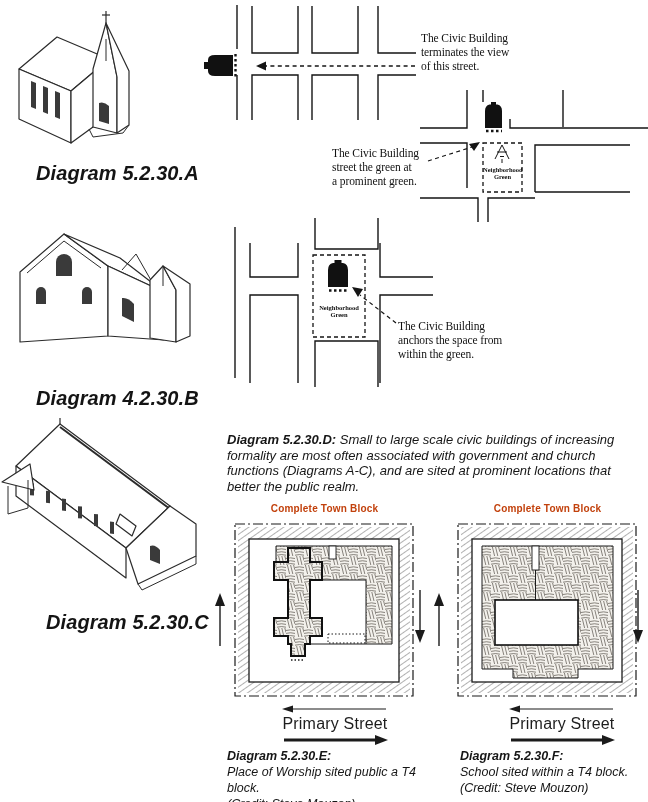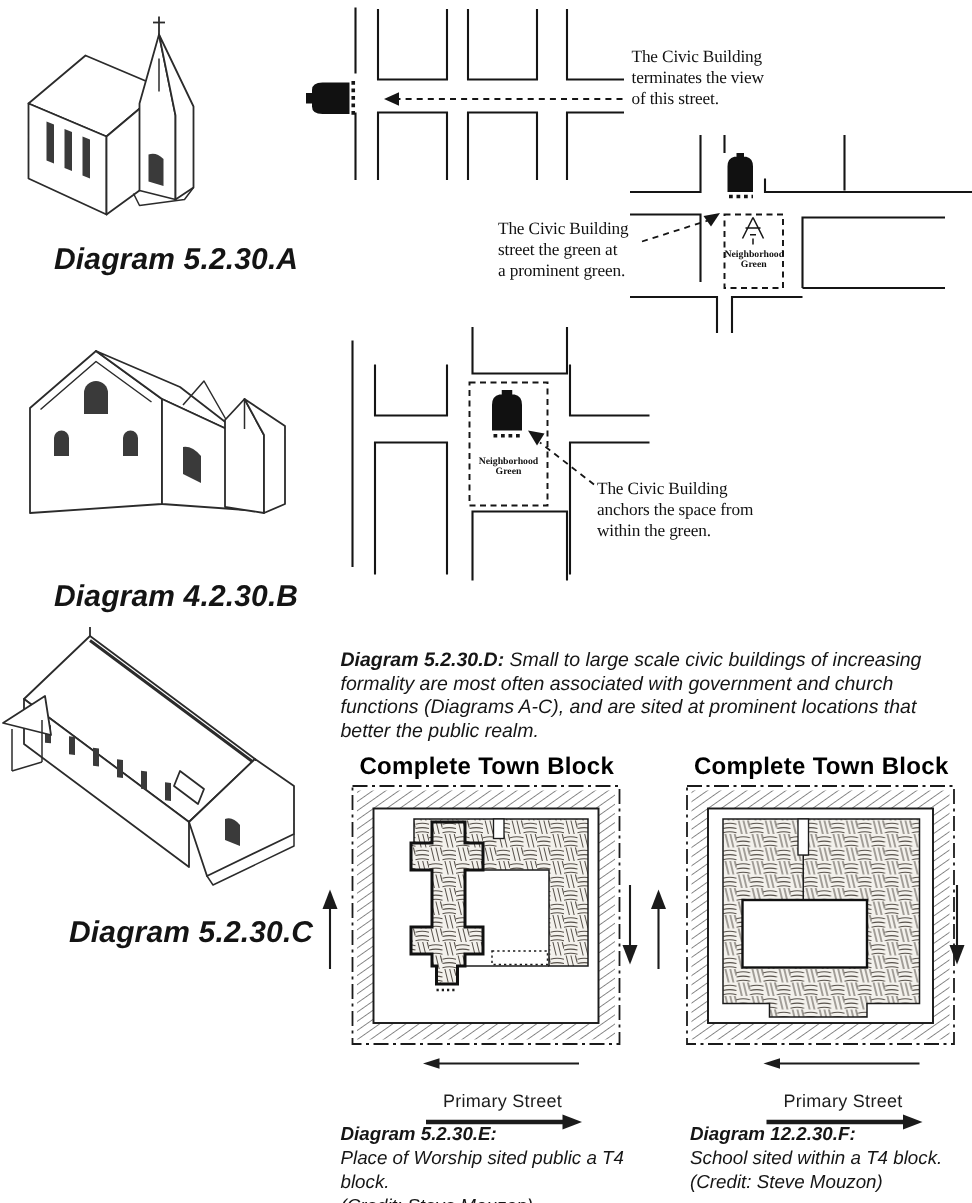--- a/index.html
+++ b/index.html
@@ -6,23 +6,23 @@
   .page{position:relative;width:648px;height:802px;background:#ffffff;overflow:hidden;
         font-family:"Liberation Sans",sans-serif;color:#1c1c1c;}
   .abs{position:absolute;}
   svg{display:block;overflow:visible;}
   .sketch path,.sketch line,.sketch polyline,.sketch polygon{vector-effect:non-scaling-stroke;}
   .diagram-label{font-style:italic;font-weight:bold;font-size:20px;letter-spacing:.1px;color:#141414;}
   .annot{font-family:"Liberation Serif",serif;font-size:11.5px;line-height:14px;color:#121212;letter-spacing:-.1px;}
   .annot .ln{display:block;white-space:nowrap;}
   .cap{font-style:italic;font-size:13px;line-height:15.5px;color:#161616;margin-top:48px;}
   .capb{font-weight:bold;}
-  .blk-title{font-weight:bold;font-size:16px;text-align:center;color:#000000;letter-spacing:.2px;}
+  .blk-title{font-weight:bold;font-size:10px;text-align:center;color:#c2410c;letter-spacing:.2px;}
   .pstreet{display:flex;flex-direction:column;align-items:center;width:110px;}
-  .pstreet .txt{font-size:12px;color:#1d1d1d;margin:14px 0 2px 0;letter-spacing:.2px;}
+  .pstreet .txt{font-size:16px;color:#1d1d1d;margin:2px 0 2px 0;letter-spacing:.2px;}
   .green-label{font-family:"Liberation Serif",serif;font-weight:bold;font-size:6.5px;line-height:7px;
                text-align:center;color:#111;}
   .green-label .ln{display:block;}
   .blockcap{font-style:italic;font-size:12.5px;line-height:16px;color:#161616;}
   .blockcap .t{font-weight:bold;}
 </style>
 </head>
 <body>
 
 <div class="page">
@@ -233,21 +233,21 @@
       <polygon points="2,4 13,0.5 13,7.5" fill="#1b1b1b"></polygon>
     </svg>
     <div class="txt">Primary Street</div>
     <svg width="110" height="10" viewBox="0 0 110 10">
       <line x1="4" y1="5" x2="98" y2="5" stroke="#1b1b1b" stroke-width="3"></line>
       <polygon points="108,5 95,0 95,10" fill="#1b1b1b"></polygon>
     </svg>
   </div>
 
   <div class="abs blockcap" style="left:460px;top:748px;width:185px">
-    <span class="t" style="display:block">Diagram 12.2.30.F:</span>
+    <span class="t" style="display:block">Diagram 5.2.30.F:</span>
     <span style="display:block">School sited within a T4 block.</span>
     <span style="display:block">(Credit: Steve Mouzon)</span>
   </div>
 
   <svg class="abs" style="left:214px;top:592px" width="12" height="56" viewBox="0 0 12 56">
     <line x1="6" y1="54" x2="6" y2="10" stroke="#1b1b1b" stroke-width="1.4"></line>
     <polygon points="6,1 1,14 11,14" fill="#1b1b1b"></polygon>
   </svg>
   <svg class="abs" style="left:414px;top:588px" width="12" height="56" viewBox="0 0 12 56">
     <line x1="6" y1="2" x2="6" y2="46" stroke="#1b1b1b" stroke-width="1.4"></line>

